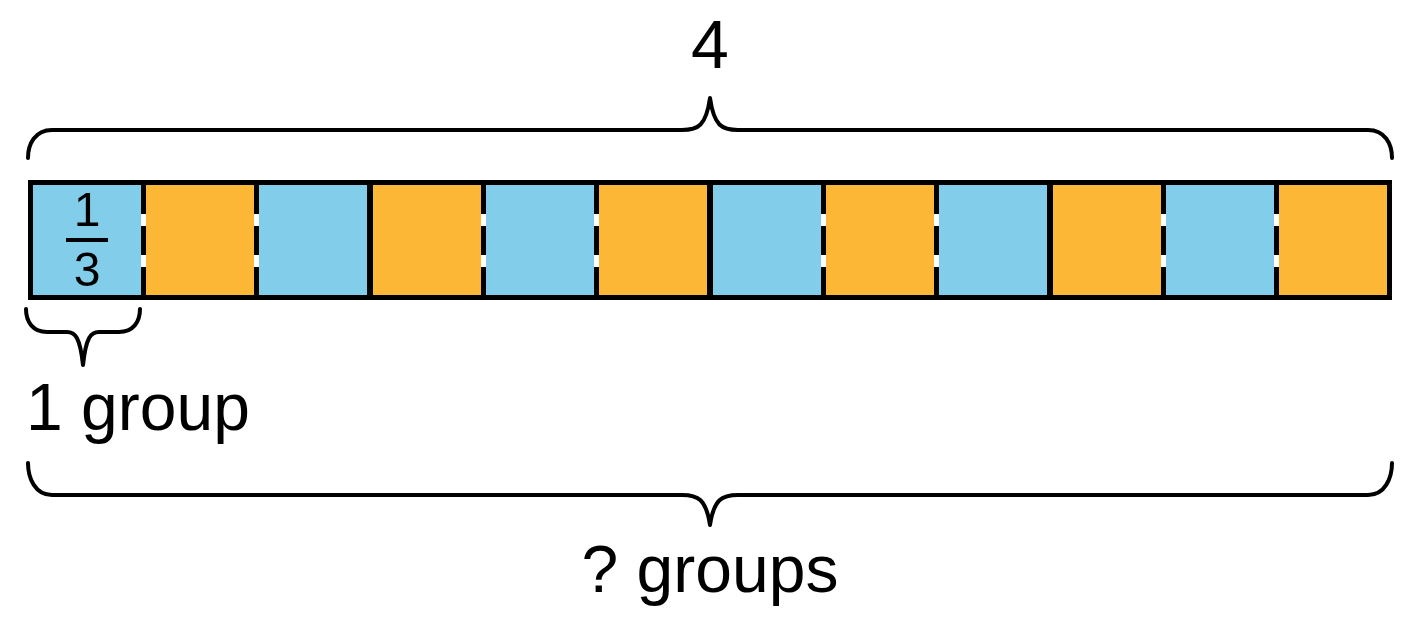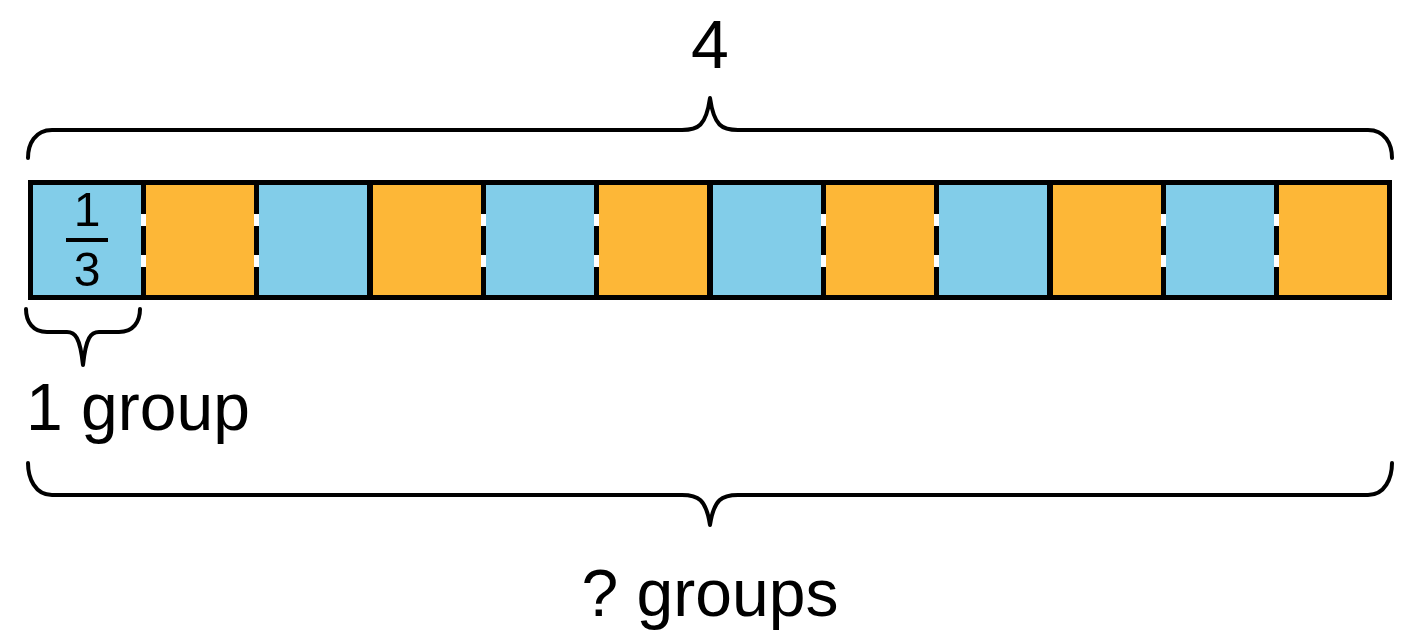--- a/index.html
+++ b/index.html
@@ -3,21 +3,21 @@
 <meta charset="utf-8">
 <style>
   html,body{margin:0;padding:0;background:#fff;}
   .canvas{
     position:relative; width:1420px; height:630px; overflow:hidden;
     background:#fff; font-family:"Liberation Sans", sans-serif; color:#000;
   }
   .label{position:absolute; color:#000; line-height:1; white-space:nowrap;}
   .label.total{left:28px; top:10px; width:1364px; text-align:center; font-size:68px;}
   .label.one-group{left:26px; top:374px; font-size:66px;}
-  .label.q-groups{left:28px; top:560px; width:1364px; text-align:center; font-size:66px;}
+  .label.q-groups{left:28px; top:536px; width:1364px; text-align:center; font-size:66px;}
   svg.brace{position:absolute; display:block;}
   svg.brace path{fill:none; stroke:#000; stroke-width:4; stroke-linecap:round; stroke-linejoin:round;}
   .brace.top{left:24px; top:92px;}
   .brace.small{left:22px; top:305px;}
   .brace.bottom{left:24px; top:455px;}
   .bar{
     position:absolute; left:28px; top:180px; width:1364px; height:120px;
     border:5px solid #000; box-sizing:border-box; display:flex; align-items:stretch;
   }
   .cell{flex:1 1 0; display:flex; align-items:center; justify-content:center;}

